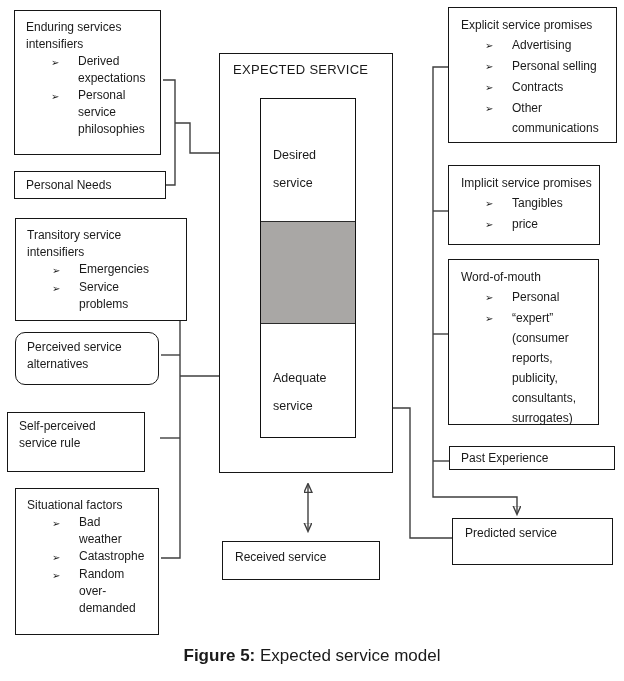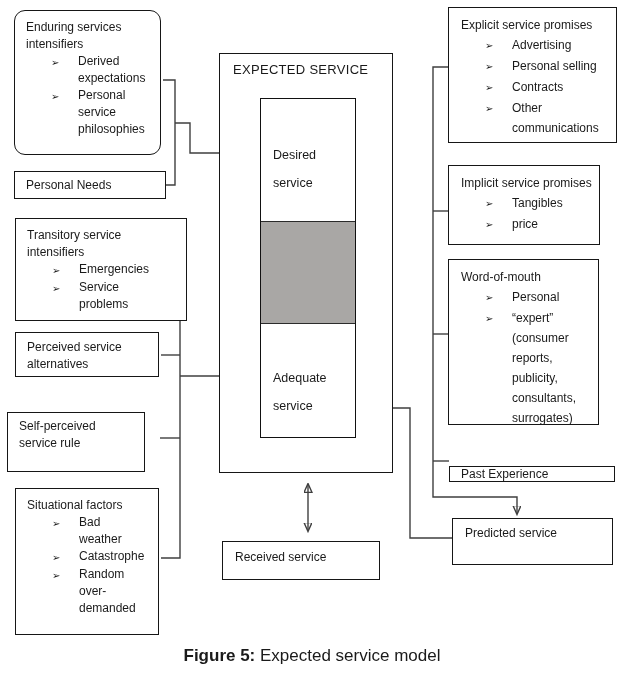--- a/index.html
+++ b/index.html
@@ -62,21 +62,21 @@
     <path d="M160,438 H180"></path>
     <path d="M180,376 H255" marker-end="url(#ah)"></path>
     <path d="M448,67 H433 V497 H517 V514" marker-end="url(#ah)"></path>
     <path d="M448,211 H433"></path>
     <path d="M448,334 H433"></path>
     <path d="M449,461 H433"></path>
     <path d="M452,538 H410 V408 H362" marker-end="url(#ah)"></path>
     <path d="M308,484 V531" marker-start="url(#ah)" marker-end="url(#ah)"></path>
   </svg>
 
-  <div class="box lcol" style="left:14px; top:10px; width:147px; height:145px;border-radius:11px;">
+  <div class="box lcol" style="left:14px; top:10px; width:147px; height:145px;">
     <div class="title">Enduring services
 intensifiers</div>
     <div class="bullet">
       <span class="marker">➢</span>
       <span class="btext">Derived
 expectations</span>
     </div>
     <div class="bullet">
       <span class="marker">➢</span>
       <span class="btext">Personal
@@ -96,21 +96,21 @@
       <span class="marker">➢</span>
       <span class="btext">Emergencies</span>
     </div>
     <div class="bullet">
       <span class="marker">➢</span>
       <span class="btext">Service
 problems</span>
     </div>
   </div>
 
-  <div class="box lcol" style="left:15px; top:332px; width:144px; height:45px;">
+  <div class="box lcol" style="left:15px; top:332px; width:144px; height:53px;border-radius:10px;">
     <div class="title" style="padding-top:6px;">Perceived service
 alternatives</div>
   </div>
 
   <div class="box lcol" style="left:7px; top:412px; width:138px; height:60px;">
     <div class="title" style="padding-top:5px;">Self-perceived
 service rule</div>
   </div>
 
   <div class="box lcol" style="left:15px; top:488px; width:144px; height:147px;">
@@ -191,21 +191,21 @@
       <span class="marker">➢</span>
       <span class="btext">“expert”
 (consumer
 reports,
 publicity,
 consultants,
 surrogates)</span>
     </div>
   </div>
 
-  <div id="past-box" class="box rcol vcenter" style="left:449px; top:446px; width:166px; height:16px;margin-top:20px;">
+  <div id="past-box" class="box rcol vcenter" style="left:449px; top:446px; width:166px; height:24px;">
     <div class="title">Past Experience</div>
   </div>
 
   <div id="predicted-box" class="box rcol" style="left:452px; top:518px; width:161px; height:47px;">
     <div class="title">Predicted service</div>
   </div>
 
   <div id="caption">
     <span class="cap-prefix">Figure 5:</span><span> Expected service model</span>
   </div>

